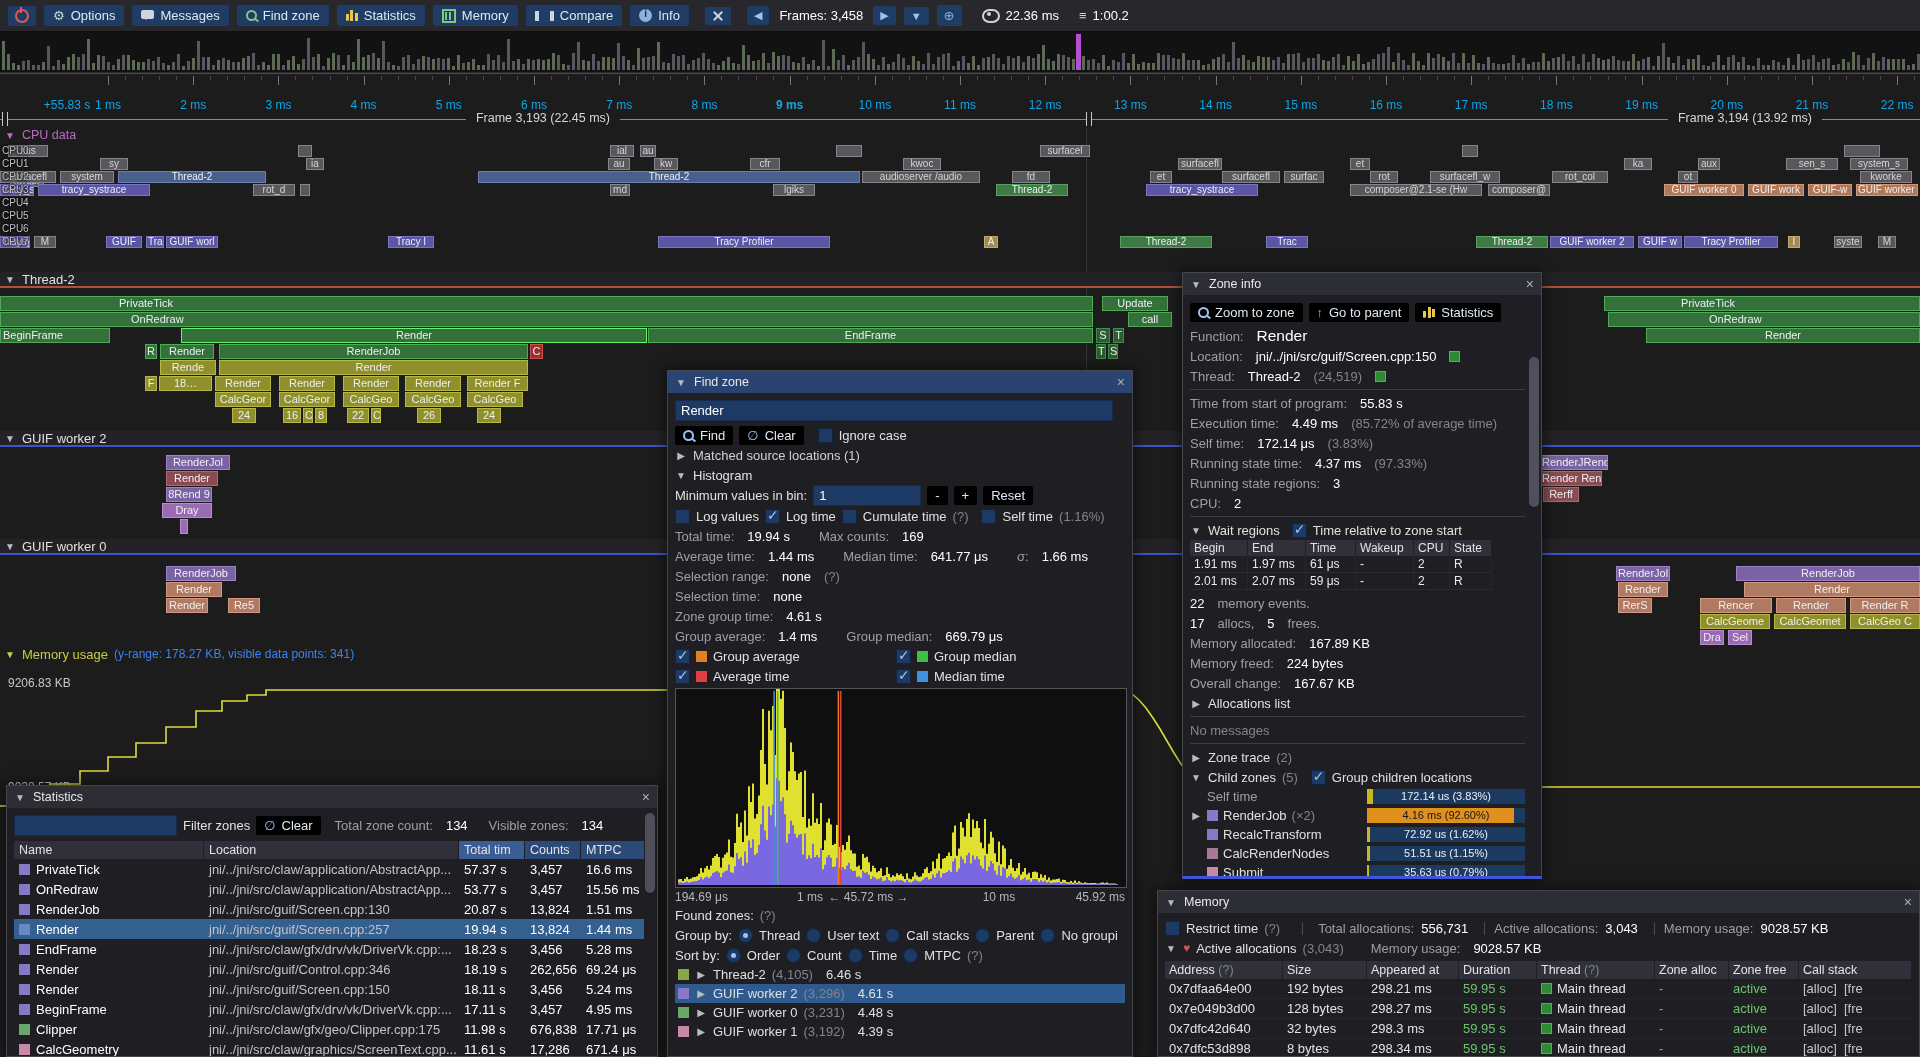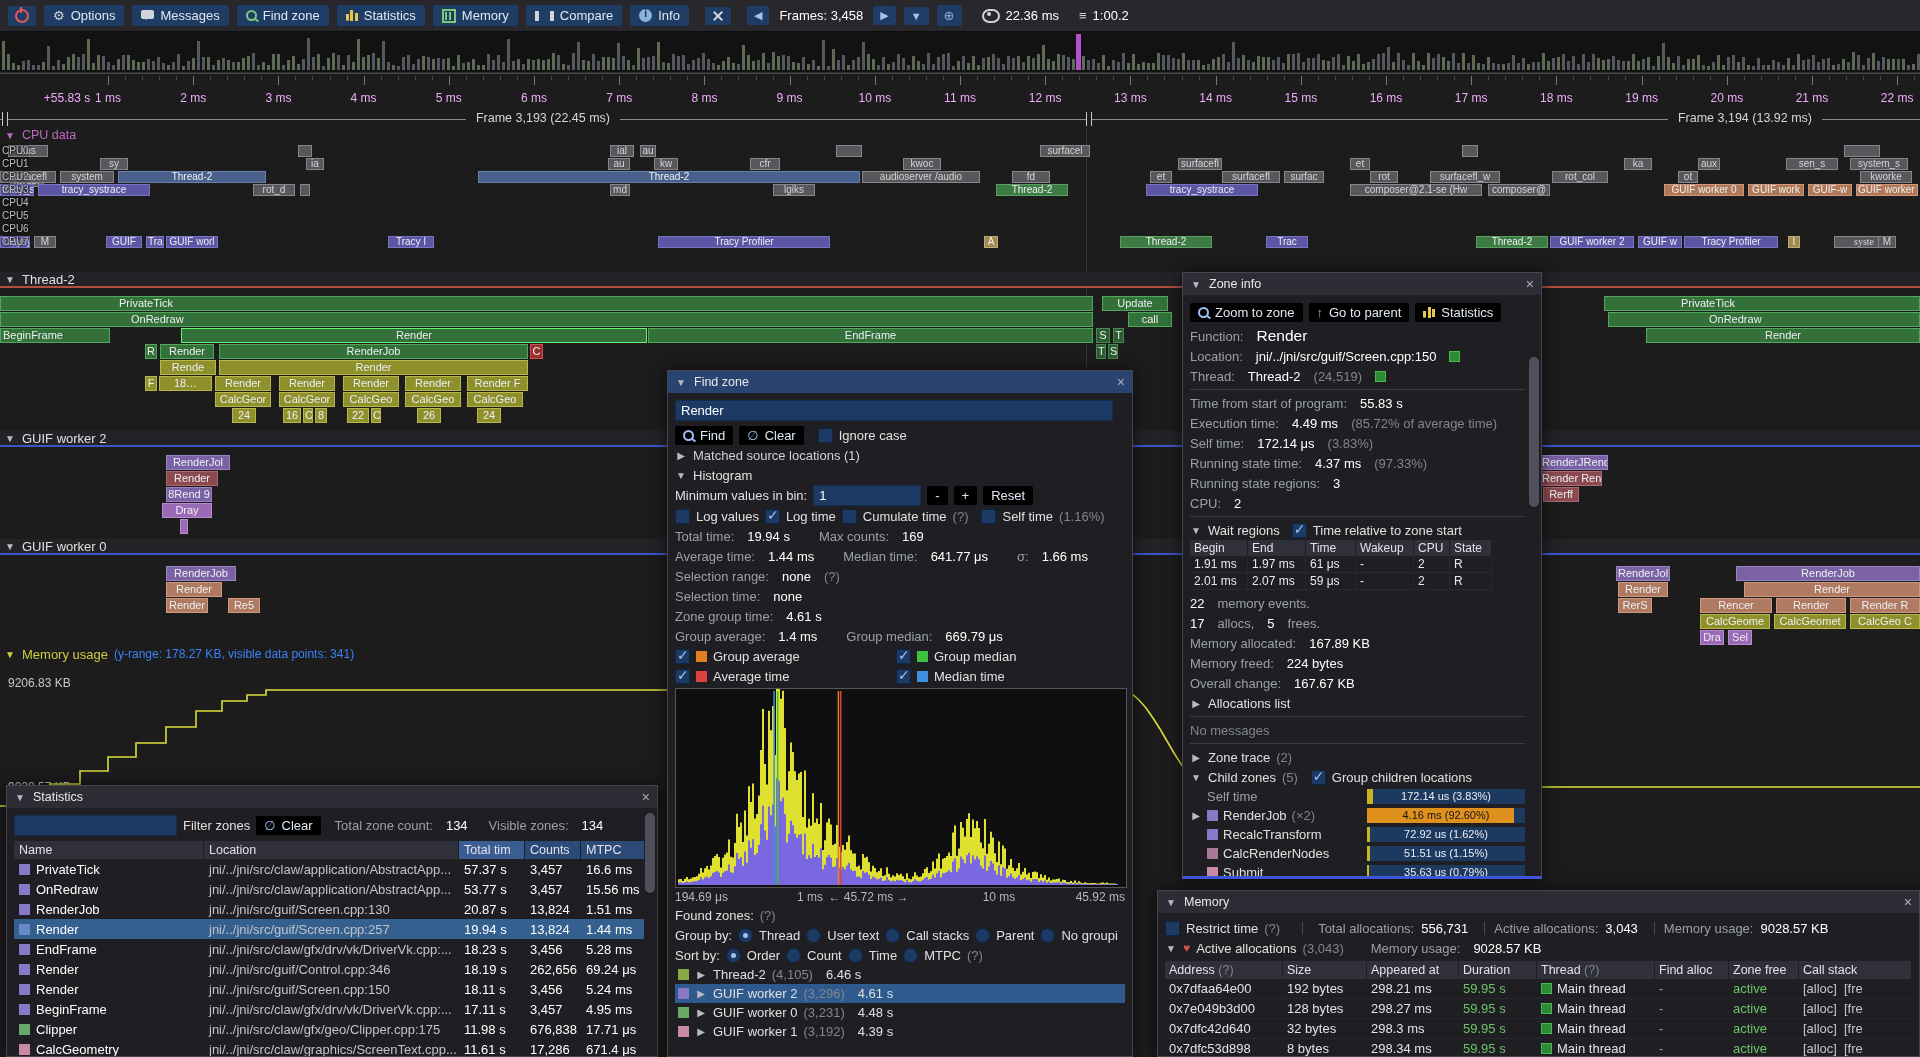--- a/index.html
+++ b/index.html
@@ -38,21 +38,21 @@
   .ic-eye::after{content:"";position:absolute;left:3px;top:1px;width:4px;height:4px;border-radius:50%;background:#cfd4da}
   .ic-menu{font-size:13px;color:#cfd4da}
   .ic-target{color:#8ab4dc;font-size:13px}
   
   #framestrip{position:absolute;top:32px;left:0;width:1920px;height:40px;background:#121212;border-bottom:1px solid #2a2a2a;overflow:hidden}
   .fbar{position:absolute;bottom:2px;width:3px}
   
   #ruler{position:absolute;top:73px;left:0;width:1920px;height:36px;border-top:1px solid #4a4a4a}
   .tick{position:absolute;top:2px;width:1px;height:9px;background:#777}
   .mtick{position:absolute;top:2px;width:1px;height:4px;background:#4a4a4a}
-  .ticklab{position:absolute;top:17px;transform:translateX(-50%);font-size:12px;color:#f0abfc;white-space:nowrap}
+  .ticklab{position:absolute;top:24px;transform:translateX(-50%);font-size:12px;color:#0ea5e9;white-space:nowrap}
   
   #framebar{position:absolute;top:110px;left:0;width:1920px;height:18px}
   #framebar::before{content:"";position:absolute;left:0;right:0;top:9px;height:1px;background:#8a8a8a}
   .fdiv{position:absolute;top:2px;width:4px;height:14px;border-left:1px solid #c8c8c8;border-right:1px solid #c8c8c8;background:#1c1c1c}
   .flab{position:absolute;top:1px;transform:translateX(-50%);background:#1c1c1c;padding:0 10px;font-size:12.5px;color:#d6d6d6;white-space:nowrap}
   .vline{position:absolute;left:1086px;top:128px;width:1px;height:518px;background:#34343a}
   
   .sect{position:absolute;left:0;width:1920px;height:16px;display:flex;align-items:center;gap:6px;padding-left:4px;box-sizing:border-box;background:#232327;z-index:2}
   .sect .tri{font-size:10px}
   .zone{position:absolute;height:15px;border:1px solid;font-size:11px;line-height:13px;color:#ecefF0;overflow:hidden;white-space:nowrap;box-sizing:border-box;text-align:center;padding:0 1px}
@@ -712,21 +712,21 @@
     <div class="ticklab" style="left: 363.6px;">4 ms</div>
     <div class="tick" style="left: 448.8px;"></div>
     <div class="ticklab" style="left: 448.8px;">5 ms</div>
     <div class="tick" style="left: 534px;"></div>
     <div class="ticklab" style="left: 534px;">6 ms</div>
     <div class="tick" style="left: 619.2px;"></div>
     <div class="ticklab" style="left: 619.2px;">7 ms</div>
     <div class="tick" style="left: 704.4px;"></div>
     <div class="ticklab" style="left: 704.4px;">8 ms</div>
     <div class="tick" style="left: 789.6px;"></div>
-    <div class="ticklab" style="left: 789.6px;">9 ms</div>
+    <div class="ticklab" style="left: 789.6px; font-weight: bold;">9 ms</div>
     <div class="tick" style="left: 874.8px;"></div>
     <div class="ticklab" style="left: 874.8px;">10 ms</div>
     <div class="tick" style="left: 960px;"></div>
     <div class="ticklab" style="left: 960px;">11 ms</div>
     <div class="tick" style="left: 1045.2px;"></div>
     <div class="ticklab" style="left: 1045.2px;">12 ms</div>
     <div class="tick" style="left: 1130.4px;"></div>
     <div class="ticklab" style="left: 1130.4px;">13 ms</div>
     <div class="tick" style="left: 1215.6px;"></div>
     <div class="ticklab" style="left: 1215.6px;">14 ms</div>
@@ -824,21 +824,21 @@
     <div class="zone cpuzone zc-pu" style="left: 388px; top: 236px; width: 46px;">Tracy I</div>
     <div class="zone cpuzone zc-pu" style="left: 658px; top: 236px; width: 172px;">Tracy Profiler</div>
     <div class="zone cpuzone zc-tn" style="left: 984px; top: 236px; width: 14px;">A</div>
     <div class="zone cpuzone zc-gr" style="left: 1120px; top: 236px; width: 92px;">Thread-2</div>
     <div class="zone cpuzone zc-pu" style="left: 1266px; top: 236px; width: 42px;">Trac</div>
     <div class="zone cpuzone zc-gr" style="left: 1476px; top: 236px; width: 72px;">Thread-2</div>
     <div class="zone cpuzone zc-pu" style="left: 1550px; top: 236px; width: 84px;">GUIF worker 2</div>
     <div class="zone cpuzone zc-pu" style="left: 1638px; top: 236px; width: 44px;">GUIF w</div>
     <div class="zone cpuzone zc-pu" style="left: 1684px; top: 236px; width: 94px;">Tracy Profiler</div>
     <div class="zone cpuzone zc-tn" style="left: 1788px; top: 236px; width: 12px;">I</div>
-    <div class="zone cpuzone zc-g" style="left: 1834px; top: 236px; width: 60px; font-family: Liberation Serif, serif;">syste</div>
+    <div class="zone cpuzone zc-g" style="left: 1834px; top: 236px; width: 28px;">syste</div>
     <div class="zone cpuzone zc-g" style="left: 1878px; top: 236px; width: 18px;">M</div>
     <div class="cpulab" style="top: 236px;">CPU7</div>
   </div>
 
 <div class="sect" style="top:272px;border-bottom:2px solid #b0503c">
   <span class="tri">▼</span>
   <span>Thread-2</span>
 </div>
 <div class="sect" style="top:431px;border-bottom:2px solid #3c55c8">
   <span class="tri">▼</span>
@@ -1488,21 +1488,21 @@
       <span class="sg h">(3,043)</span>
       <span class="sg d" style="margin-left:14px">Memory usage:</span>
       <span class="sg v">9028.57 KB</span>
     </div>
     <div id="mem-head">
         <div class="mhc">Address<span class="sg h"> (?)</span></div>
         <div class="mhc">Size</div>
         <div class="mhc">Appeared at</div>
         <div class="mhc">Duration</div>
         <div class="mhc">Thread<span class="sg h"> (?)</span></div>
-        <div class="mhc">Find alloc</div>
+        <div class="mhc">Zone alloc</div>
         <div class="mhc">Zone free</div>
         <div class="mhc">Call stack</div>
       </div>
     <div id="mem-rows">
         <div class="mrow">
           <div class="mc">0x7dfaa64e00</div>
           <div class="mc">192 bytes</div>
           <div class="mc">298.21 ms</div>
           <div class="mc grn">59.95 s</div>
           <div class="mc thr">

